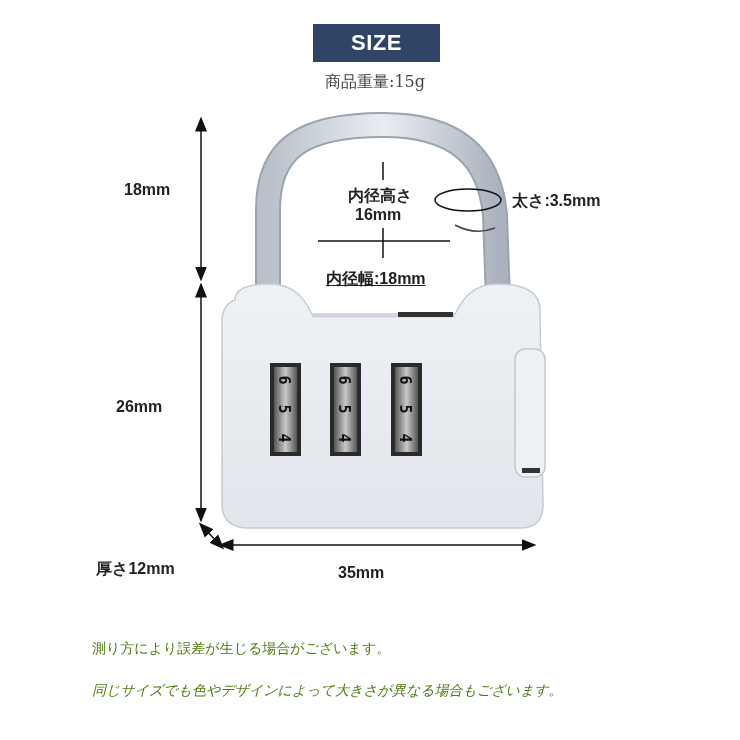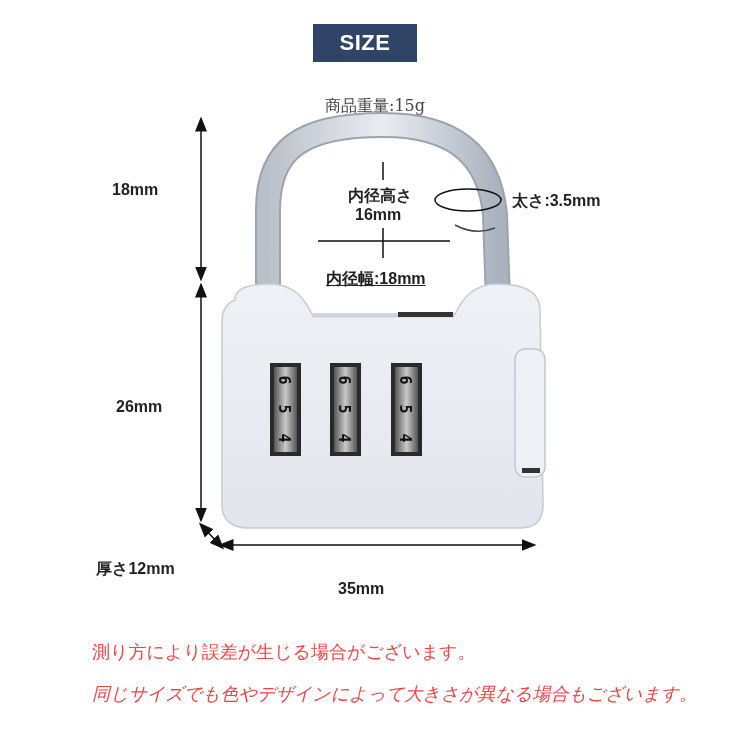--- a/index.html
+++ b/index.html
@@ -1,21 +1,21 @@
 <!DOCTYPE html>
 <html><head>
 <meta charset="utf-8">
 <style>
   html,body{margin:0;padding:0;background:#ffffff;}
   body{width:740px;height:740px;position:relative;overflow:hidden;font-family:"DejaVu Sans","Liberation Sans",sans-serif;color:#222;}
   .abs{position:absolute;}
-  .size-badge{left:313px;top:24px;width:104px;height:38px;background:#2f4467;color:#fff;font-weight:bold;font-size:22px;display:flex;align-items:center;justify-content:center;letter-spacing:0.5px;font-family:"Liberation Sans",sans-serif;}
-  .weight{left:300px;top:72px;width:150px;text-align:center;font-size:16px;color:#444;font-family:"DejaVu Serif",serif;margin-top:24px;}
+  .size-badge{left:313px;top:24px;width:127px;height:38px;background:#2f4467;color:#fff;font-weight:bold;font-size:22px;display:flex;align-items:center;justify-content:center;letter-spacing:0.5px;font-family:"Liberation Sans",sans-serif;}
+  .weight{left:300px;top:72px;width:150px;text-align:center;font-size:16px;color:#444;font-family:"DejaVu Serif",serif;}
   .dim{font-weight:bold;font-size:16px;color:#222;white-space:nowrap;font-family:"Liberation Sans",sans-serif;}
-  .note{font-size:18px;color:#ef4444;white-space:nowrap;}
+  .note{font-size:14px;color:#4d7c0f;white-space:nowrap;}
   svg.art{position:absolute;left:0;top:0;}
 </style>
 </head>
 <body>
 
 <div class="abs size-badge">SIZE</div>
 <div class="abs weight">商品重量:15g</div>
 
 <svg class="art" width="740" height="740" viewBox="0 0 740 740">
   <defs>
@@ -93,23 +93,23 @@
   <div class="abs" style="left:9px;top:8px;font:bold 15px 'DejaVu Sans Mono',monospace;transform:rotate(90deg);color:#111;">6</div>
   <div class="abs" style="left:9px;top:37px;font:bold 15px 'DejaVu Sans Mono',monospace;transform:rotate(90deg);color:#111;">5</div>
   <div class="abs" style="left:9px;top:66px;font:bold 15px 'DejaVu Sans Mono',monospace;transform:rotate(90deg);color:#111;">4</div>
 </div>
 <div class="abs" style="left:391px;top:363px;width:31px;height:93px;">
   <div class="abs" style="left:9px;top:8px;font:bold 15px 'DejaVu Sans Mono',monospace;transform:rotate(90deg);color:#111;">6</div>
   <div class="abs" style="left:9px;top:37px;font:bold 15px 'DejaVu Sans Mono',monospace;transform:rotate(90deg);color:#111;">5</div>
   <div class="abs" style="left:9px;top:66px;font:bold 15px 'DejaVu Sans Mono',monospace;transform:rotate(90deg);color:#111;">4</div>
 </div>
 
-<div class="abs dim" style="left:112px;top:181px;">18mm</div>
+<div class="abs dim" style="left:124px;top:181px;">18mm</div>
 <div class="abs dim" style="left:116px;top:398px;">26mm</div>
 <div class="abs dim" style="left:96px;top:559px;">厚さ12mm</div>
-<div class="abs dim" style="left:338px;top:564px;margin-top:16px;">35mm</div>
+<div class="abs dim" style="left:338px;top:564px;">35mm</div>
 <div class="abs dim" style="left:348px;top:186px;">内径高さ</div>
 <div class="abs dim" style="left:355px;top:206px;">16mm</div>
 <div class="abs dim" style="left:326px;top:269px;text-decoration:underline;">内径幅:18mm</div>
 <div class="abs dim" style="left:512px;top:191px;">太さ:3.5mm</div>
 
 <div class="abs note" style="left:92px;top:640px;">測り方により誤差が生じる場合がございます。</div>
 <div class="abs note" style="left:92px;top:682px;font-style:italic;">同じサイズでも色やデザインによって大きさが異なる場合もございます。</div>
 
 </body></html>

